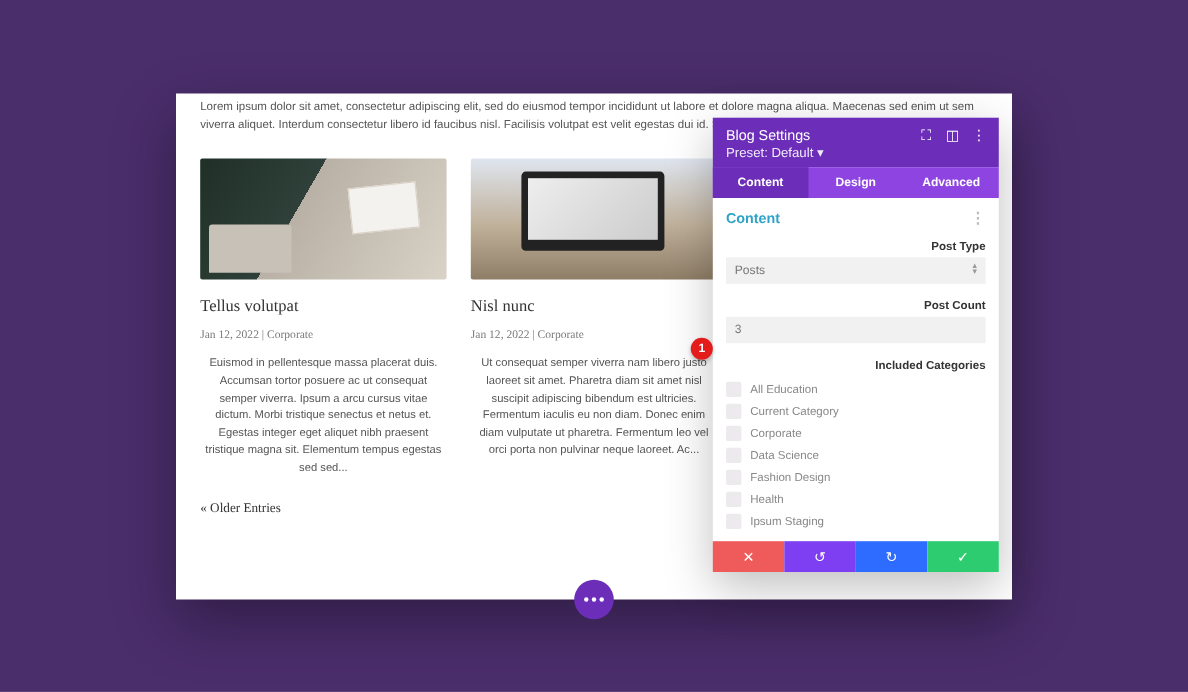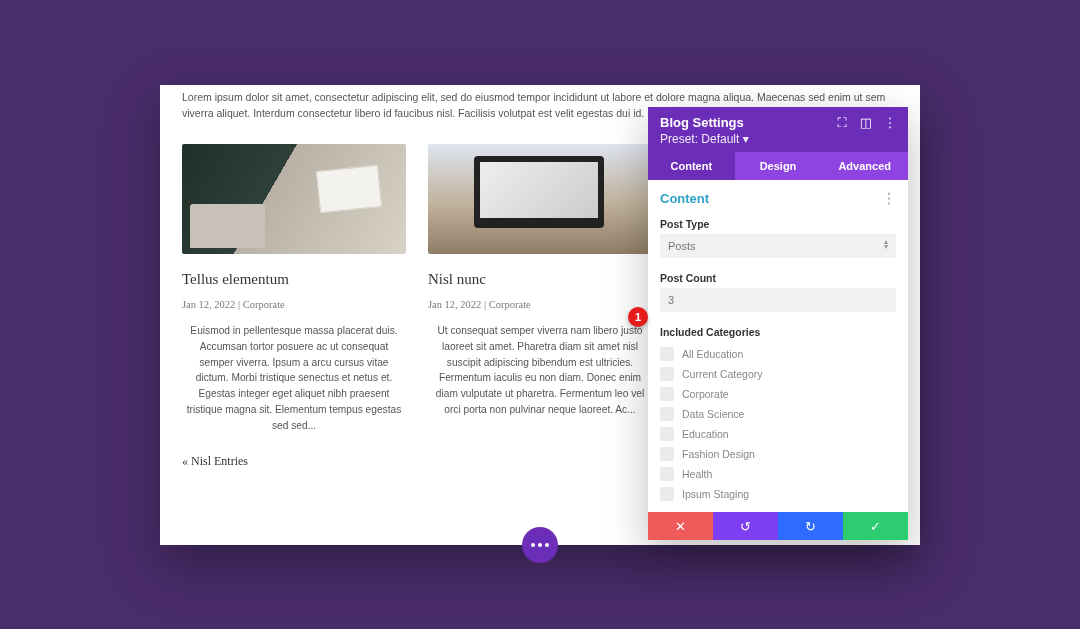--- a/index.html
+++ b/index.html
@@ -100,39 +100,39 @@
     box-shadow: 0 14px 40px rgba(0,0,0,0.25);
     font-size: 11px;
     color: #333;
   }
   .phead {
     background: #6c2eb9;
     color: #fff;
     padding: 8px 12px 6px 12px;
   }
   .phead-row { display:flex; align-items:center; justify-content:space-between; }
-  .ptitle { font-weight: 700; font-size: 13px; }
+  .ptitle { font-weight: 400; font-size: 13px; }
   .picns { display:flex; gap:12px; align-items:center; }
   .picn { width:12px; height:12px; display:inline-flex; align-items:center; justify-content:center; color:#fff; font-size:13px; line-height:1;}
   .preset { font-size: 12px; opacity: .9; margin-top:2px;}
   .tabs {
     display:flex; background:#8e44e0;
   }
   .tab {
     flex:1; text-align:center; padding:8px 0;
     color:#fff; font-size:11px; font-weight:600;
   }
   .tab.active { background:#6c2eb9; }
   .section-h {
     display:flex; justify-content:space-between; align-items:center;
     padding:10px 12px 6px 12px;
     color:#2ea3c7; font-weight:600; font-size:13px;
   }
   .section-menu{ color:#bbb; font-size:14px; }
-  .label { padding: 6px 12px 4px 12px; font-size: 10.5px; color:#333; font-weight:600;}
+  .label { padding: 6px 12px 4px 28px; font-size: 10.5px; color:#333; font-weight:600;text-align:right;}
   .select, .numinput{
     margin: 0 12px 8px 12px;
     background:#f1f1f2;
     color:#777;
     font-size:11px;
     padding:6px 8px;
     display:flex; justify-content:space-between;
   }
   .select .arrs{ font-size:8px; color:#999; line-height:.6; display:flex; flex-direction:column; gap:0;}
   .cats { padding: 2px 12px 8px 12px; }
@@ -167,42 +167,42 @@
 </style>
 </head>
 <body>
 
 <div class="canvas">
   <div class="page">
     <div class="intro">Lorem ipsum dolor sit amet, consectetur adipiscing elit, sed do eiusmod tempor incididunt ut labore et dolore magna aliqua. Maecenas sed enim ut sem viverra aliquet. Interdum consectetur libero id faucibus nisl. Facilisis volutpat est velit egestas dui id. Sem et...</div>
     <div class="grid">
       <div class="card">
         <div class="thumb thumb1"></div>
-        <h3>Tellus elementum</h3>
+        <h3>Tellus volutpat</h3>
         <div class="meta">
           <span>Jan 12, 2022</span> | <span>Corporate</span>
         </div>
         <div class="excerpt">Euismod in pellentesque massa placerat duis. Accumsan tortor posuere ac ut consequat semper viverra. Ipsum a arcu cursus vitae dictum. Morbi tristique senectus et netus et. Egestas integer eget aliquet nibh praesent tristique magna sit. Elementum tempus egestas sed sed...</div>
       </div>
       <div class="card">
         <div class="thumb thumb2"></div>
         <h3>Nisl nunc</h3>
         <div class="meta">
           <span>Jan 12, 2022</span> | <span>Corporate</span>
         </div>
         <div class="excerpt">Ut consequat semper viverra nam libero justo laoreet sit amet. Pharetra diam sit amet nisl suscipit adipiscing bibendum est ultricies. Fermentum iaculis eu non diam. Donec enim diam vulputate ut pharetra. Fermentum leo vel orci porta non pulvinar neque laoreet. Ac...</div>
       </div>
       <div class="card truncated-card">
         <div class="thumb" style="background:#c9b9a4"></div>
         <h3>J</h3>
         <div class="meta"><span>J</span></div>
         <div class="excerpt">u fe vi</div>
       </div>
     </div>
-    <div class="older">« Nisl Entries</div>
+    <div class="older">« Older Entries</div>
   </div>
 
   <div class="fab">
     <span></span>
       <span></span>
       <span></span>
   </div>
 
   <div class="panel">
     <div class="phead">
@@ -250,24 +250,20 @@
       <div class="cat">
           <span class="box"></span>
           <span>Corporate</span>
         </div>
       <div class="cat">
           <span class="box"></span>
           <span>Data Science</span>
         </div>
       <div class="cat">
           <span class="box"></span>
-          <span>Education</span>
-        </div>
-      <div class="cat">
-          <span class="box"></span>
           <span>Fashion Design</span>
         </div>
       <div class="cat">
           <span class="box"></span>
           <span>Health</span>
         </div>
       <div class="cat">
           <span class="box"></span>
           <span>Ipsum Staging</span>
         </div>

